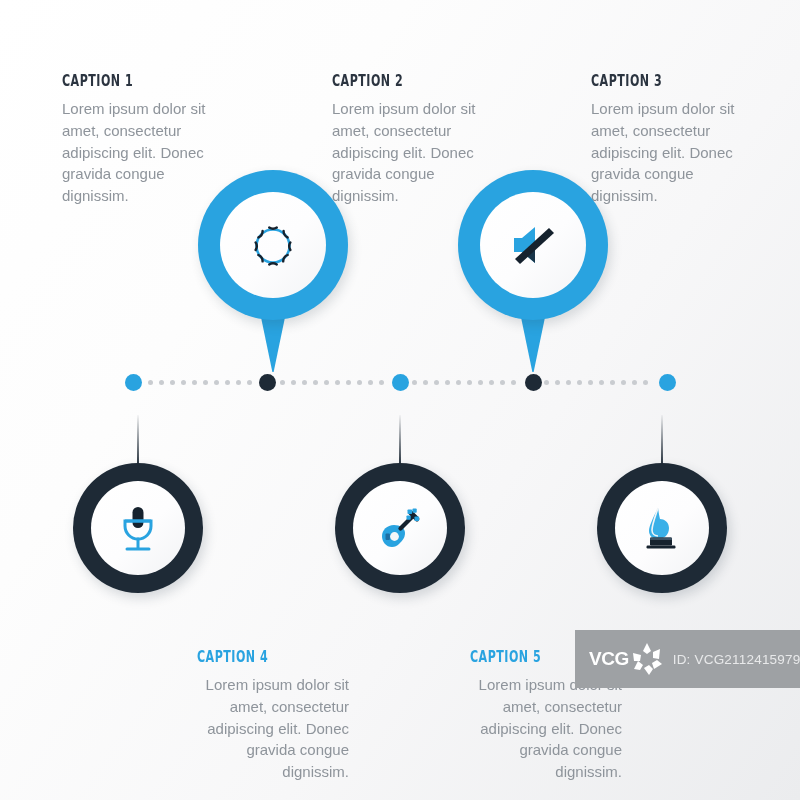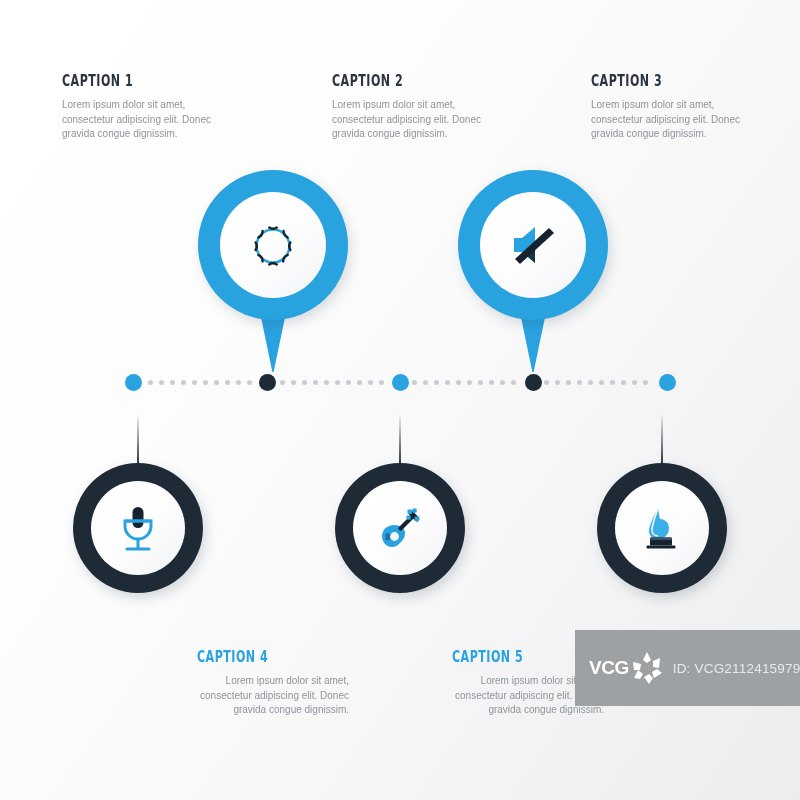--- a/index.html
+++ b/index.html
@@ -24,35 +24,35 @@
     letter-spacing: 0.6px;
     font-family: "DejaVu Sans Condensed", "Liberation Sans Narrow", "Liberation Sans", sans-serif;
     transform: scaleX(0.82);
     transform-origin: left center;
     margin-bottom: 8px;
     white-space: nowrap;
   }
   .caption-title.dark  { color: #2b3440; }
   .caption-title.blue  { color: #29a3e0; }
   .caption-body {
-    font-size: 10px;
+    font-size: 15px;
     line-height: 1.45;
     color: #8e949b;
     width: 152px;
   }
 
   
   .cap-top  { top: 72px; }
   .cap1 { left: 62px; }
   .cap2 { left: 332px; }
   .cap3 { left: 591px; }
 
   .cap-bot  { top: 648px; }
   .cap4 { left: 197px; }
-  .cap5 { left: 452px; }
+  .cap5 { left: 470px; }
   .cap-bot .caption-body { text-align: right; width: 152px; }
   .cap-bot .caption-title { text-align: left; }
 
   
   #timeline {
     position: absolute;
     left: 0; top: 371px;
     width: 800px; height: 22px;
   }
   .tl-dot-sm {
@@ -130,21 +130,21 @@
   #pin-tambourine { left: 198px; top: 170px; }
   #pin-mute       { left: 458px; top: 170px; }
   #pin-microphone { left: 73px;  top: 413px; }
   #pin-guitar     { left: 335px; top: 413px; }
   #pin-gramophone { left: 597px; top: 413px; }
 
   
   #watermark {
     position: absolute;
     left: 575px; top: 630px;
-    width: 225px; height: 76px;
+    width: 225px; height: 58px;
     background: #9ea1a4;
     display: flex; align-items: center;
   }
   #wm-logo {
     margin-left: 14px;
     display: flex; align-items: center;
   }
   #wm-text {
     color: #e8e9ea;
     font-size: 13.5px;

